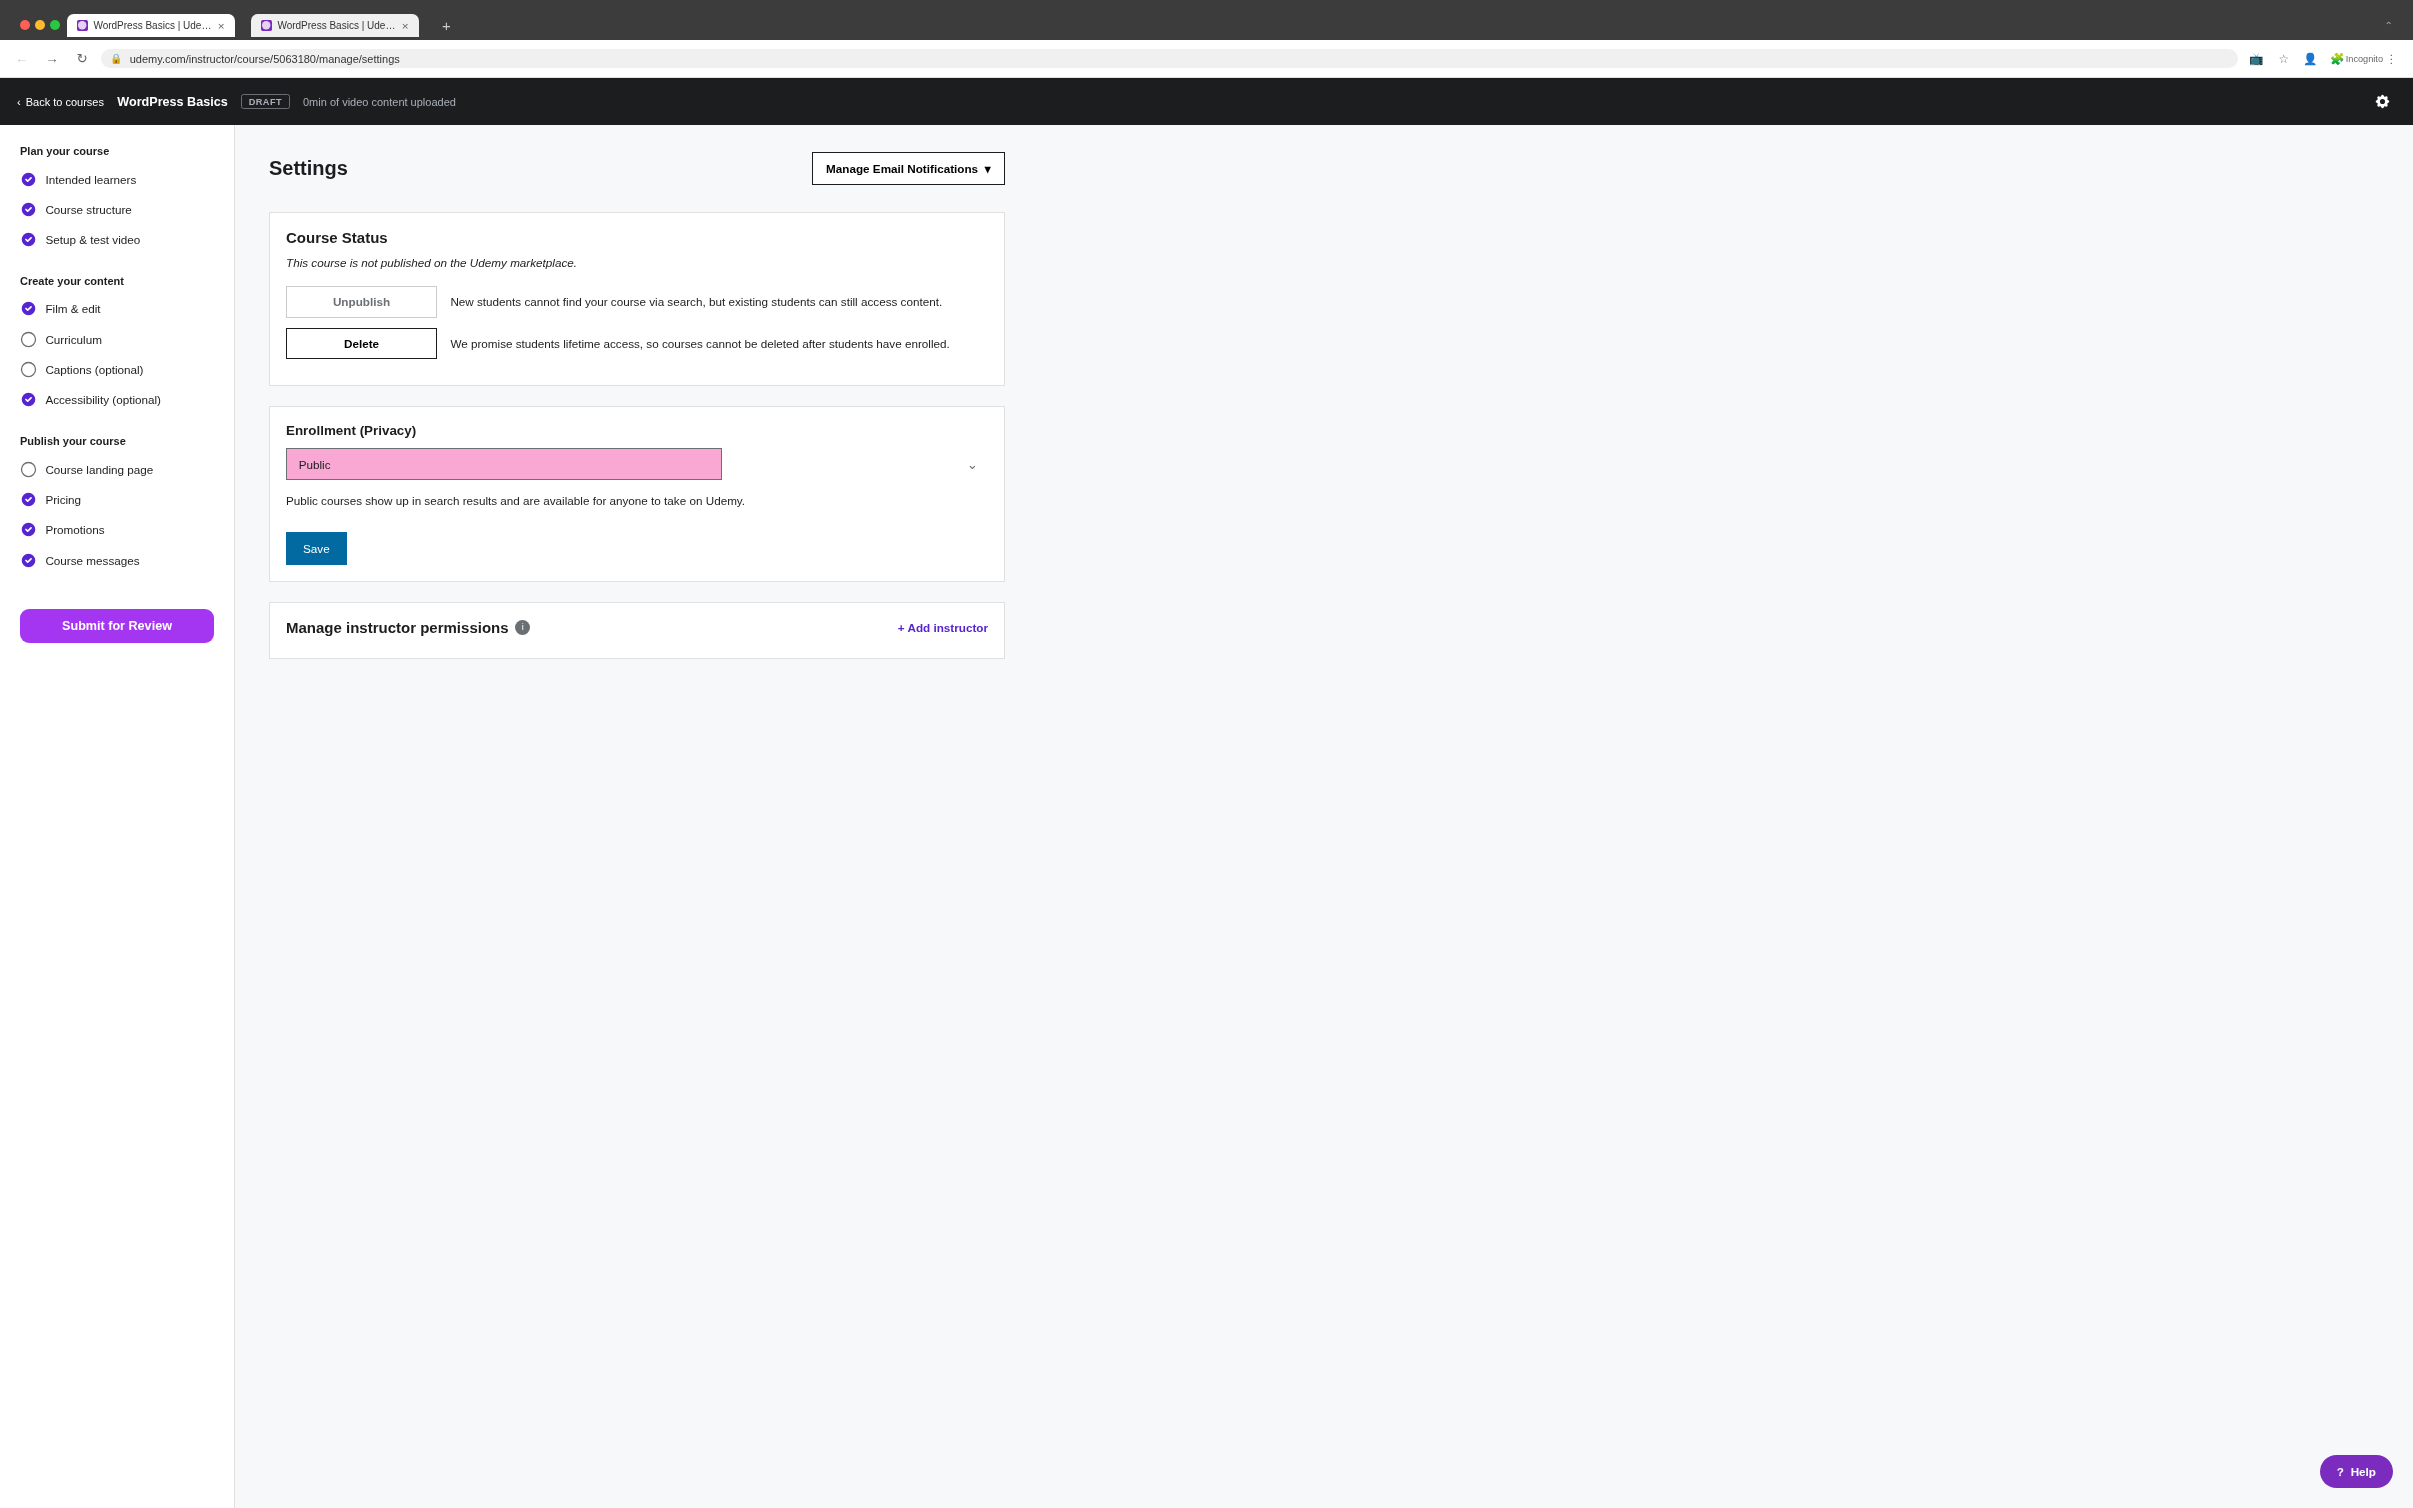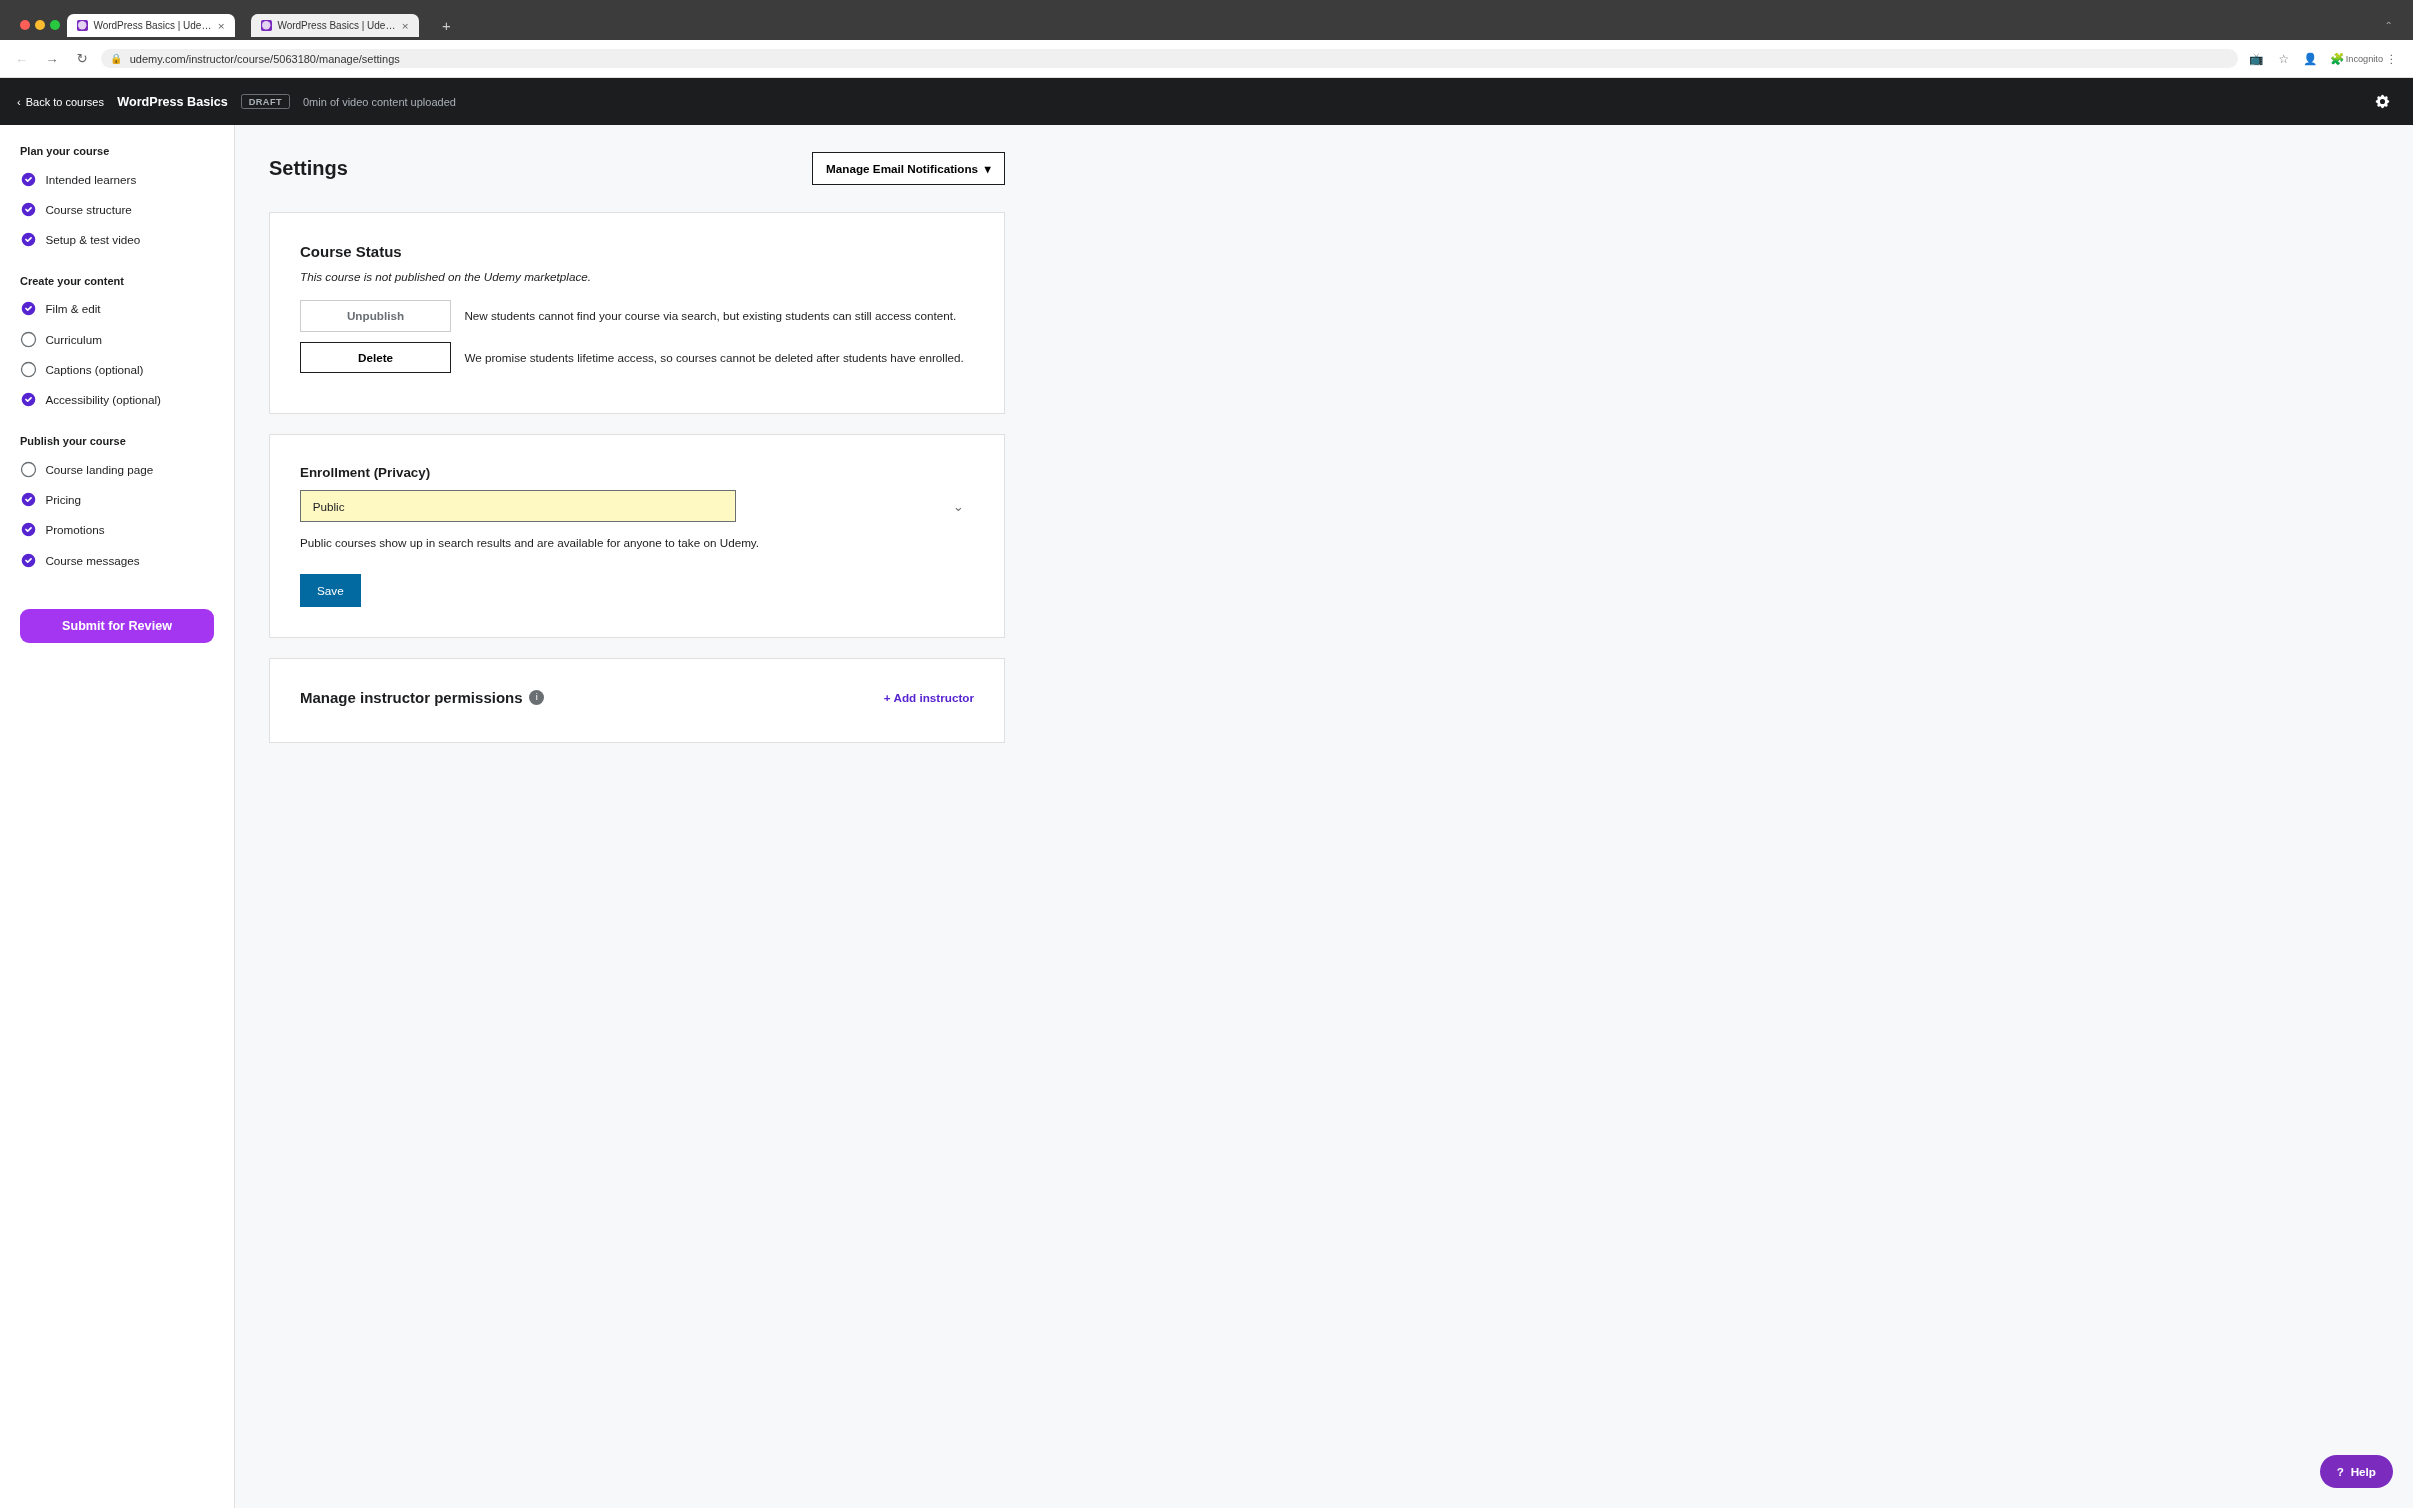--- a/index.html
+++ b/index.html
@@ -52,33 +52,33 @@
     
     .content { flex: 1; padding: 0; background: #f7f8fa; overflow-y: auto; }
     .content-inner { max-width: 804px; padding: 27px 34px; }
 
     .page-header { display: flex; align-items: center; justify-content: space-between; margin-bottom: 27px; }
     .page-title { font-size: 20px; font-weight: 700; color: #1c1d1f; }
 
     .manage-email-btn { display: flex; align-items: center; gap: 6.7px; border: 0.8px solid #1c1d1f; background: #fff; padding: 8.4px 13.4px; font-size: 11.7px; font-weight: 700; cursor: pointer; border-radius: 0; }
 
     
-    .section-card { background: #fff; border: 0.8px solid #e0e0e0; padding: 30px; margin-bottom: 20px; }
+    .section-card { background: #fff; border: 0.8px solid #e0e0e0; padding: 16px; margin-bottom: 20px; }
     .section-title { font-size: 15px; font-weight: 700; margin-bottom: 10px; color: #1c1d1f; }
     .section-desc { font-size: 11.7px; color: #1c1d1f; margin-bottom: 17px; font-style: italic; }
 
     .action-row { display: flex; align-items: center; gap: 13.4px; margin-bottom: 10px; }
     .action-btn { min-width: 151px; padding: 8.4px 13.4px; font-size: 11.7px; font-weight: 700; border: 0.8px solid #1c1d1f; background: #fff; cursor: pointer; text-align: center; }
     .action-btn.disabled-btn { color: #6a6f73; border-color: #ccc; cursor: default; }
     .action-desc { font-size: 11.7px; color: #1c1d1f; }
 
     
     .form-label { font-size: 13.4px; font-weight: 700; margin-bottom: 10px; color: #1c1d1f; }
     .select-wrapper { position: relative; margin-bottom: 13.4px; }
-    .form-select { width: 100%; max-width: 436px; padding: 8.4px 11.7px; font-size: 11.7px; border: 0.8px solid #6a6f73; background: #fef9c3; appearance: none; cursor: pointer; color: #1c1d1f; }
+    .form-select { width: 100%; max-width: 436px; padding: 8.4px 11.7px; font-size: 11.7px; border: 0.8px solid #6a6f73; background: #f9a8d4; appearance: none; cursor: pointer; color: #1c1d1f; }
     .select-arrow { position: absolute; right: 10px; top: 50%; transform: translateY(-50%); pointer-events: none; font-size: 13.4px; color: #6a6f73; }
     .form-hint { font-size: 11.7px; color: #1c1d1f; margin-bottom: 25px; }
 
     .save-btn { background: #0369a1; color: #fff; border: none; padding: 10px 17px; font-size: 11.7px; font-weight: 400; cursor: pointer; }
     .permissions-header { display: flex; align-items: center; gap: 6.7px; margin-bottom: 6.7px; }
     .permissions-title { font-size: 15px; font-weight: 700; color: #1c1d1f; }
     .info-icon { width: 15px; height: 15px; background: #6a6f73; color: #fff; border-radius: 50%; display: flex; align-items: center; justify-content: center; font-size: 9.2px; cursor: pointer; flex-shrink: 0; }
     .add-instructor-btn { display: flex; align-items: center; gap: 5px; color: #5624d0; font-size: 11.7px; font-weight: 700; cursor: pointer; margin-left: auto; }
 
     

